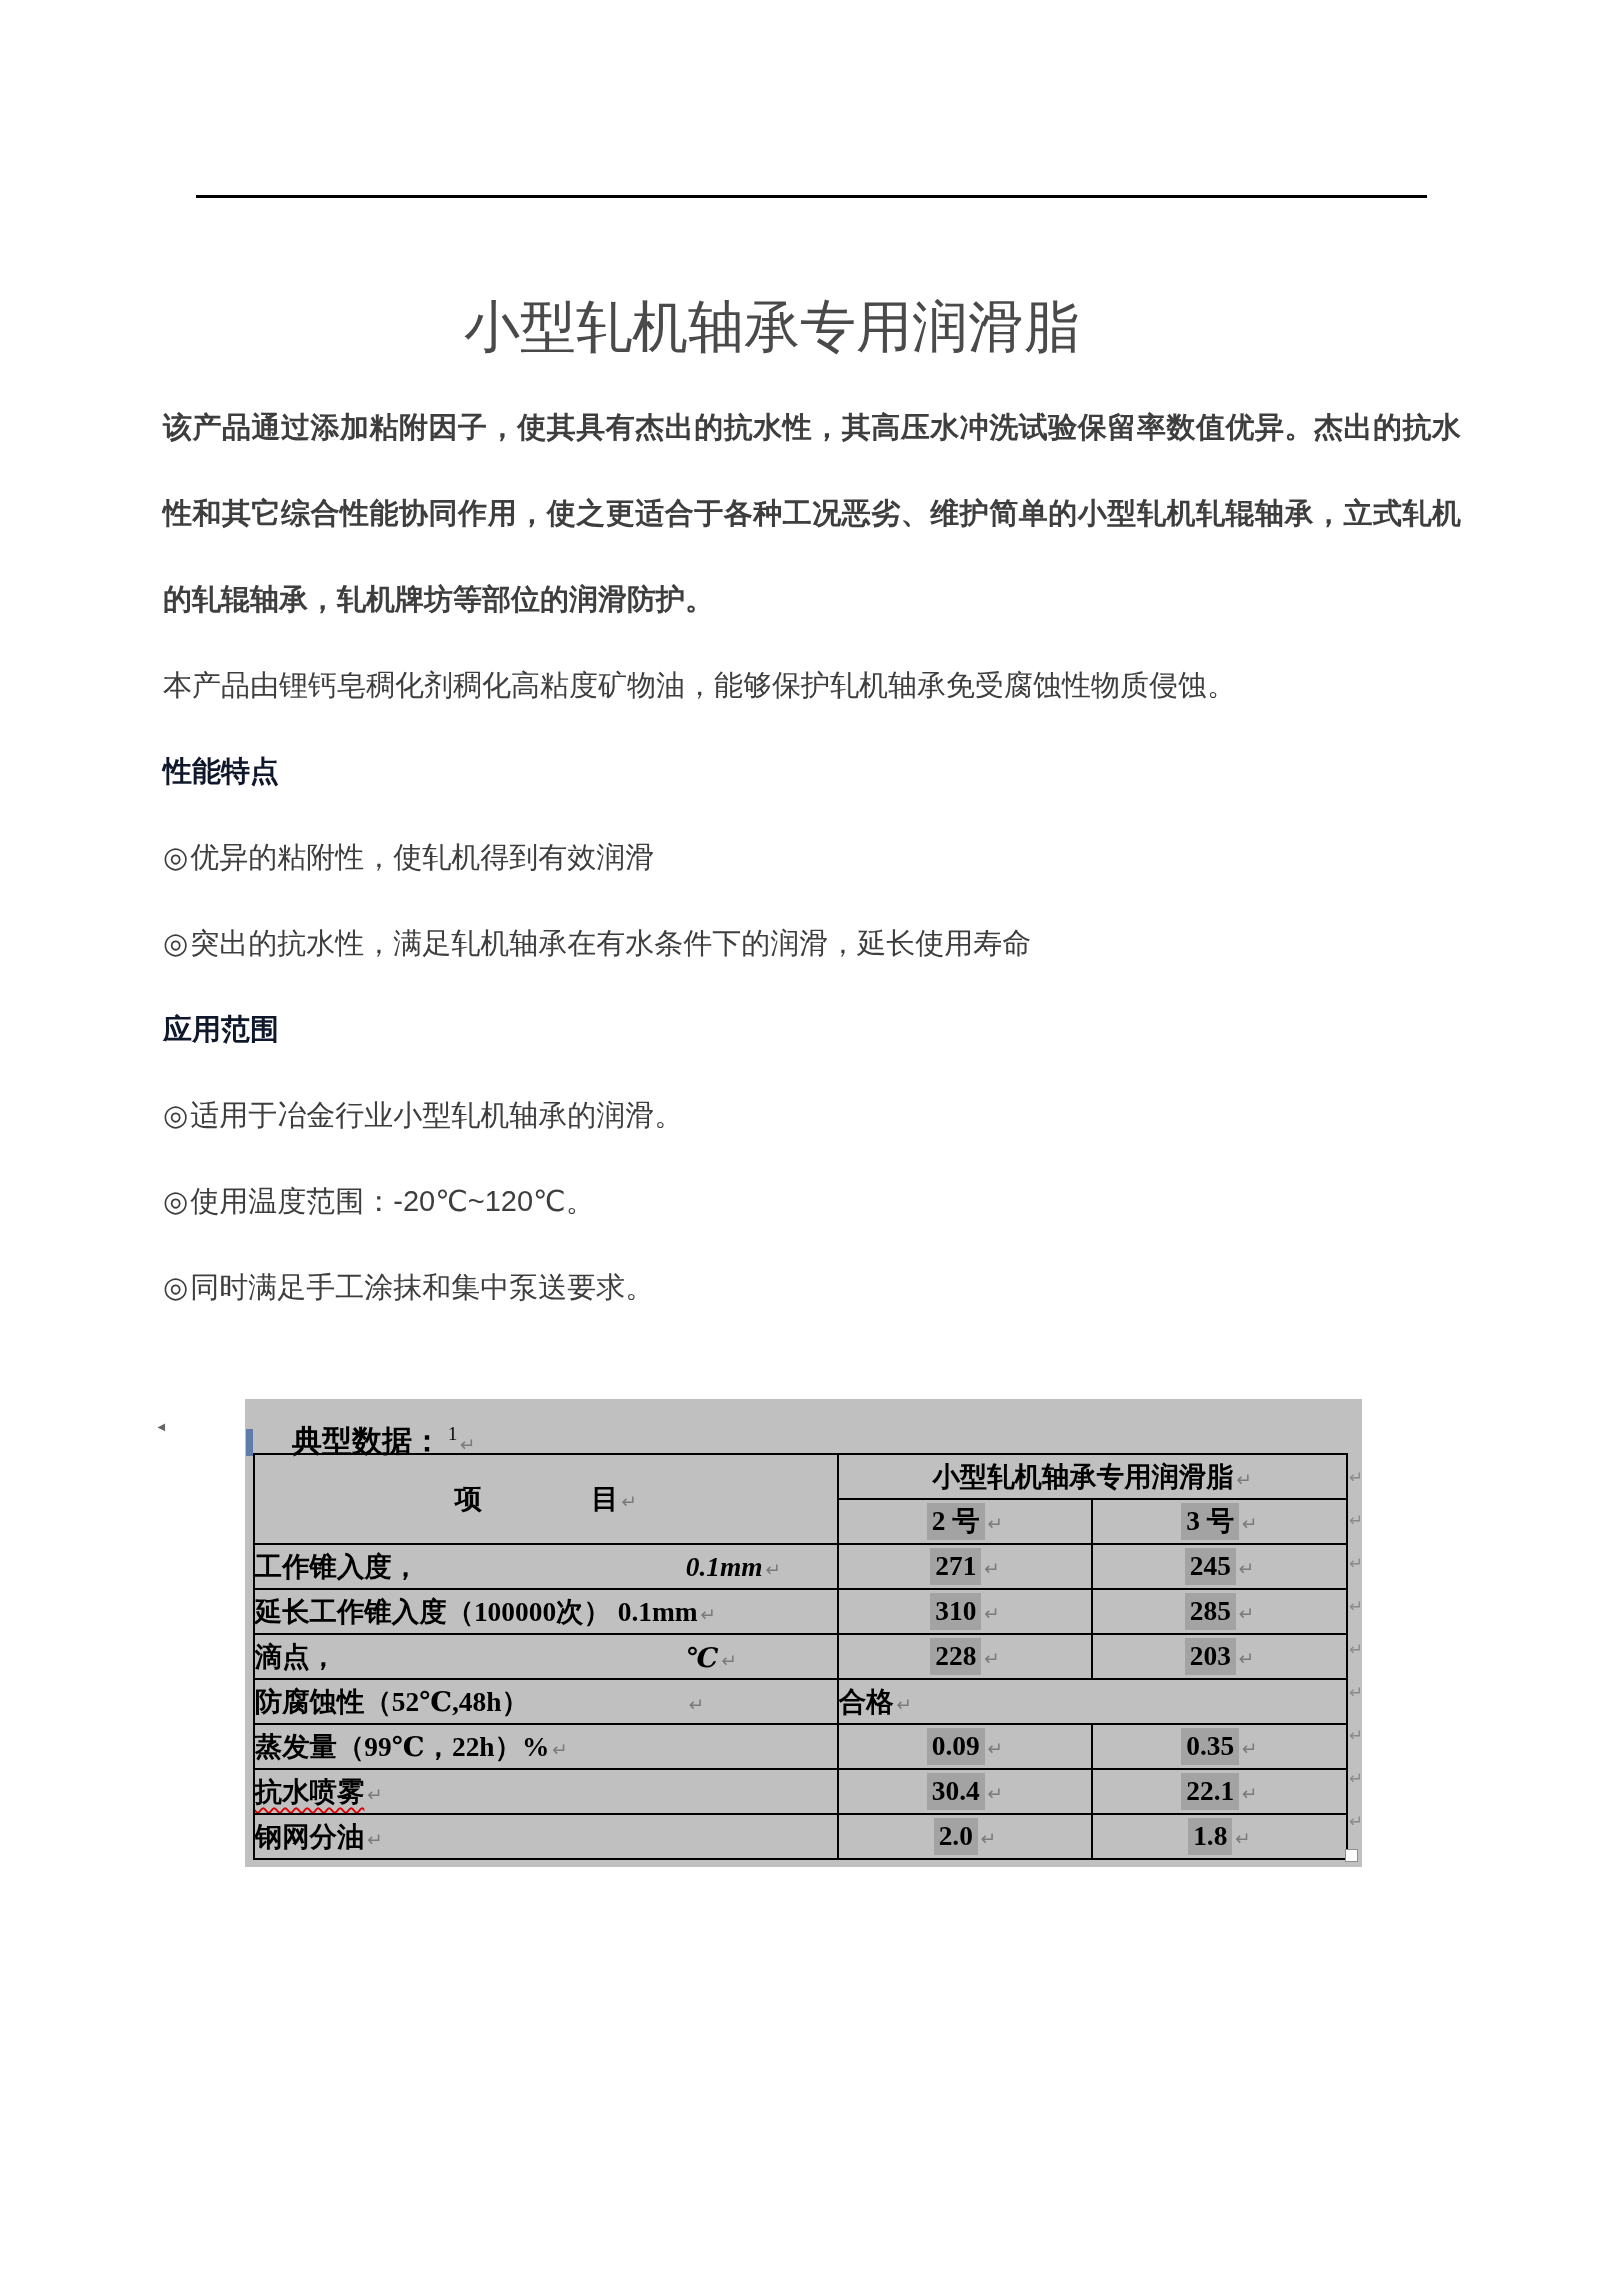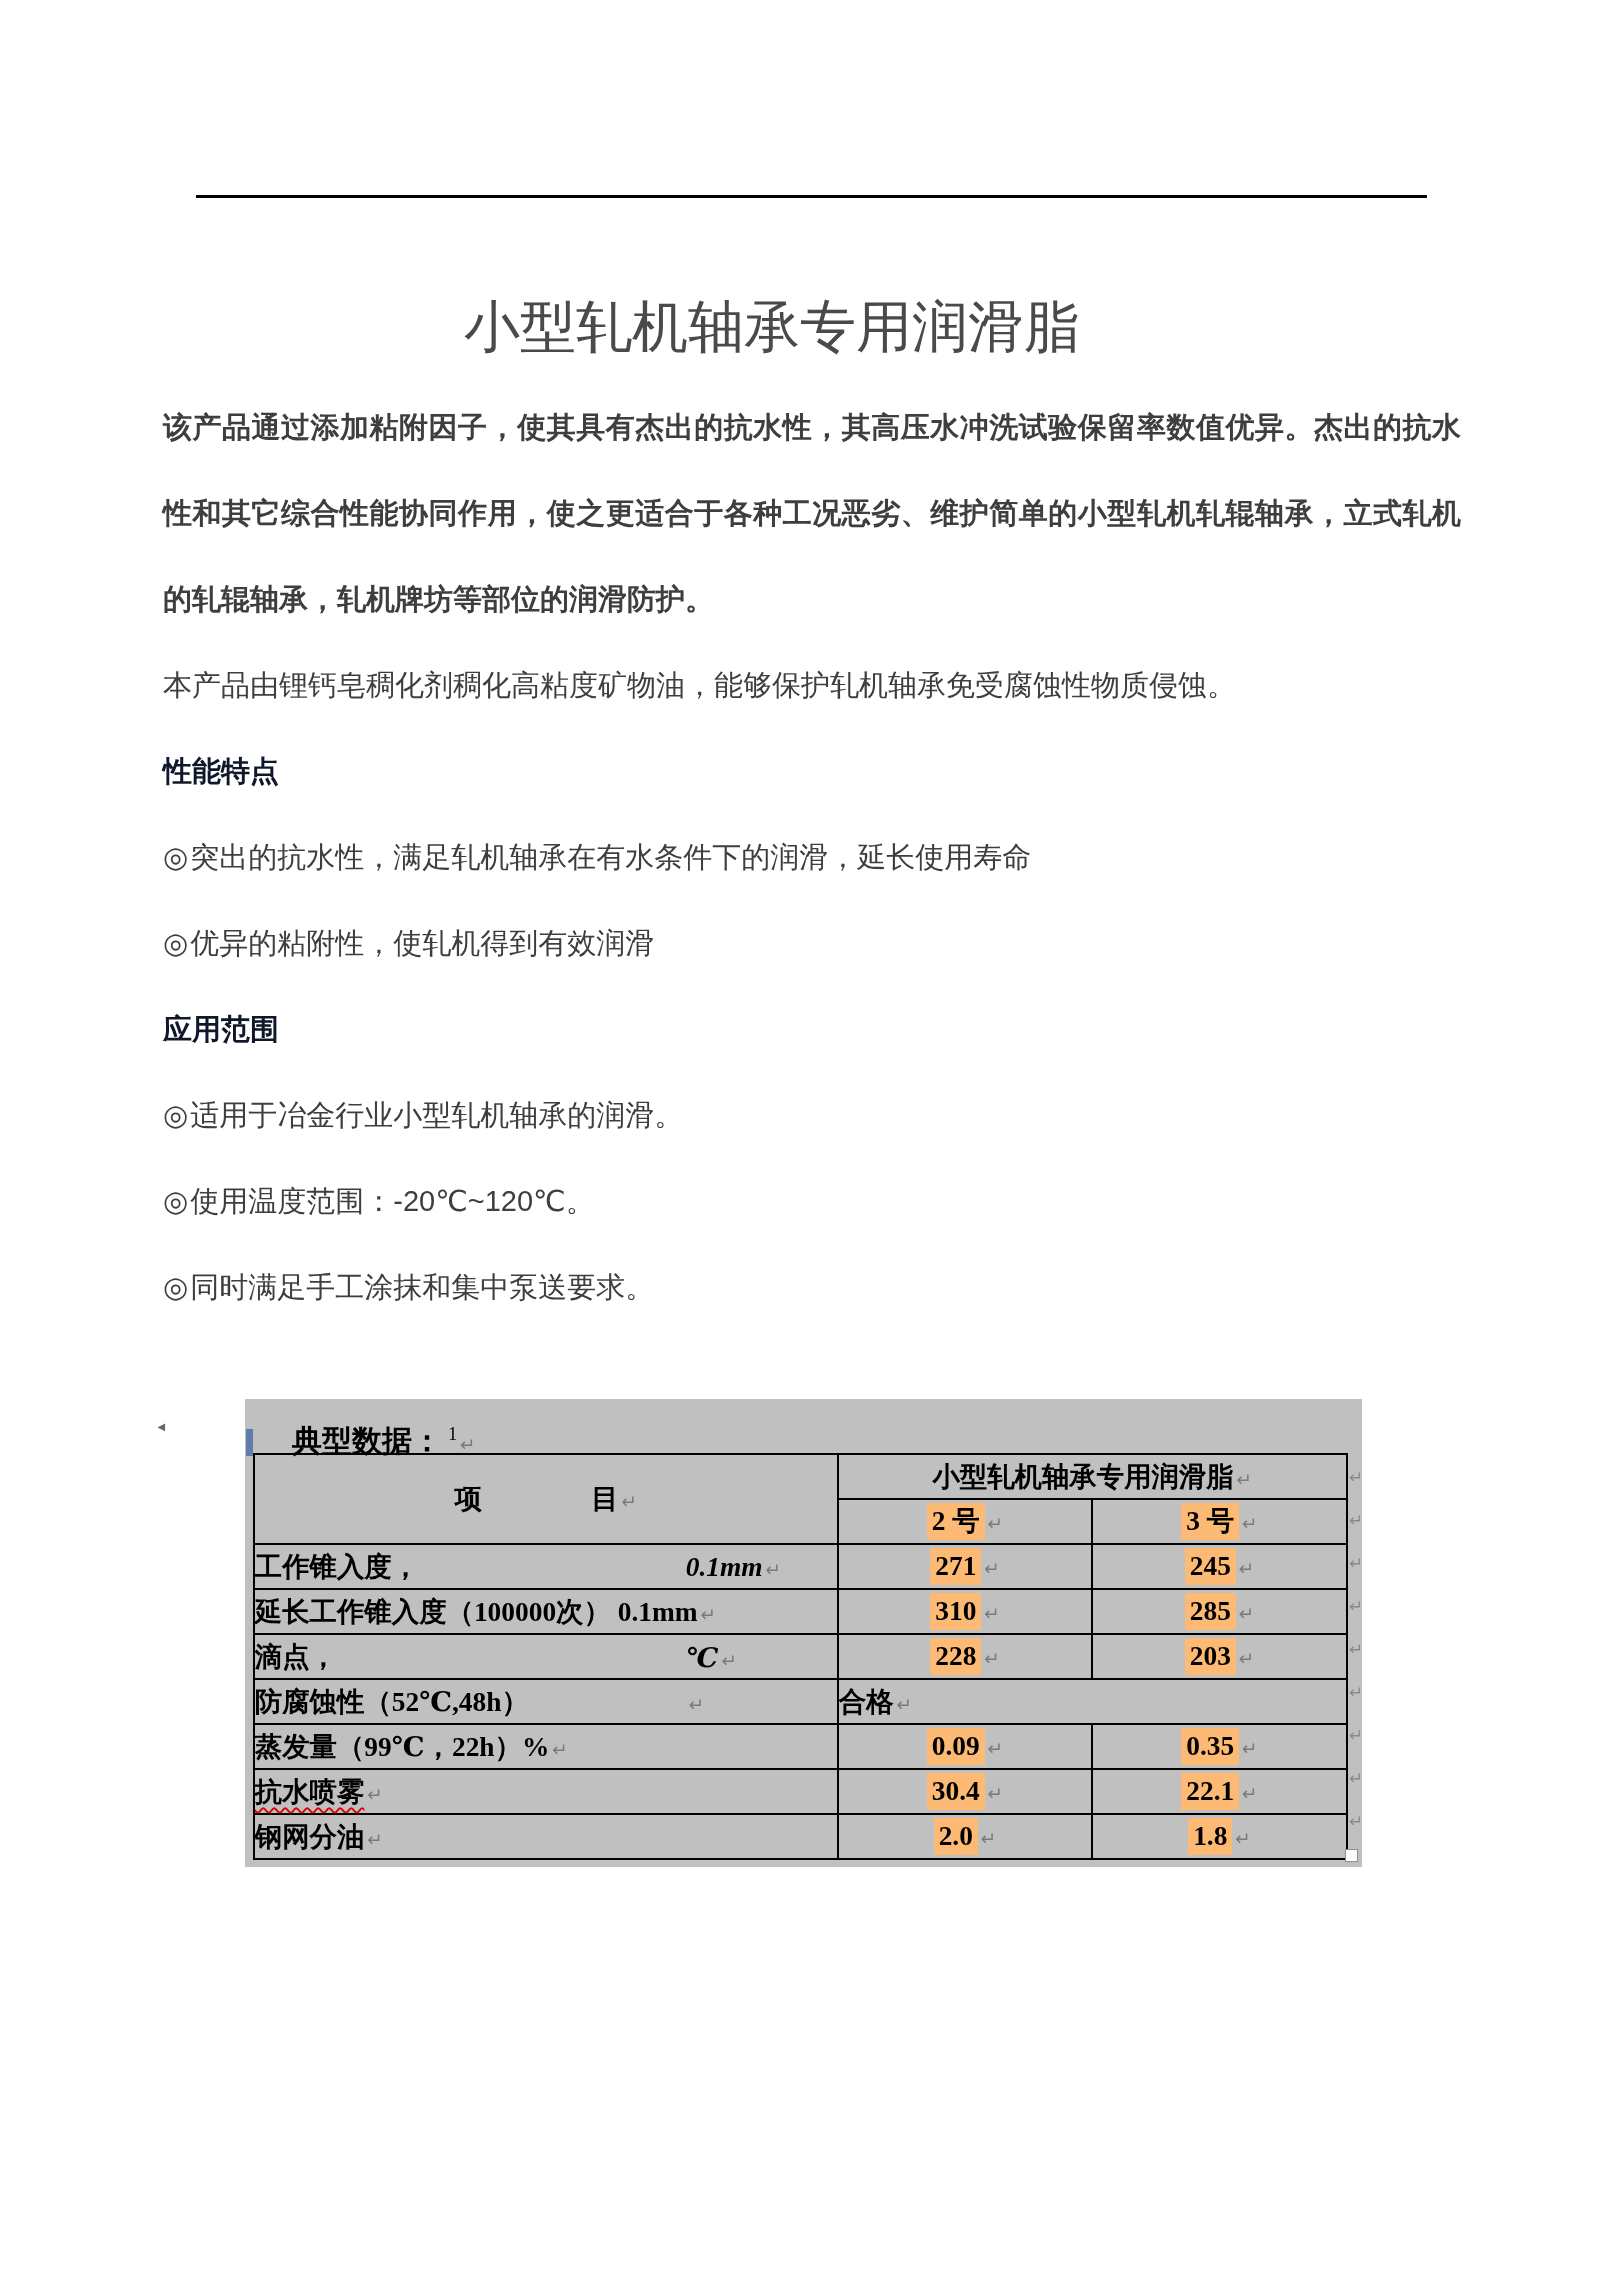--- a/index.html
+++ b/index.html
@@ -34,21 +34,21 @@
   }
   table.data-tbl td{
     border:2px solid #000;height:43px;padding:0;color:#000;font-weight:bold;font-size:27.4px;
     overflow:hidden;white-space:nowrap;
   }
   td.c-item{text-align:center;font-size:29px;}
   td.c-prod{text-align:center;font-size:28px;}
   td.c-label{text-align:left;padding-left:11.8px;position:relative;}
   td.c-val{text-align:center;}
   td.c-merged{}
-  .hl{background:#fdba74;display:inline-block;padding:2px 4.9px;line-height:33px;}
+  .hl{background:#a3a3a3;display:inline-block;padding:2px 4.9px;line-height:33px;}
   .unit-wrap{display:inline;}
   tr.u-abs .unit-wrap{position:absolute;left:431px;top:50%;transform:translateY(-50%);font-style:italic;}
   .squiggle{text-decoration:underline wavy #dd0000 2px;text-underline-offset:5.9px;text-decoration-skip-ink:none;}
 
   .row-end-col{position:absolute;left:1104px;top:56px;height:388px;display:flex;flex-direction:column;}
   .row-end-col span{flex:1;display:flex;align-items:center;color:#8a8a8a;font-size:16.7px;
     font-family:"DejaVu Sans",sans-serif;}
   .resize-handle{position:absolute;left:1100px;top:450px;width:10.8px;height:10.8px;background:#fdfdfd;border:1px solid #8f8f8f;}
 </style>
 </head>
@@ -57,22 +57,22 @@
 <div class="page">
   <div class="top-rule"></div>
 
   <h1 class="doc-title">小型轧机轴承专用润滑脂</h1>
 
   <div class="body-flow">
     <p class="para-justify">该产品通过添加粘附因子，使其具有杰出的抗水性，其高压水冲洗试验保留率数值优异。杰出的抗水性和其它综合性能协同作用，使之更适合于各种工况恶劣、维护简单的小型轧机轧辊轴承，立式轧机的轧辊轴承，轧机牌坊等部位的润滑防护。</p>
     <p>本产品由锂钙皂稠化剂稠化高粘度矿物油，能够保护轧机轴承免受腐蚀性物质侵蚀。</p>
 
     <h2 class="sec-heading">性能特点</h2>
+    <p><span class="bullet-glyph">◎</span><span>优异的粘附性，使轧机得到有效润滑</span></p>
     <p><span class="bullet-glyph">◎</span><span>突出的抗水性，满足轧机轴承在有水条件下的润滑，延长使用寿命</span></p>
-    <p><span class="bullet-glyph">◎</span><span>优异的粘附性，使轧机得到有效润滑</span></p>
 
     <h2 class="sec-heading">应用范围</h2>
     <p><span class="bullet-glyph">◎</span><span>适用于冶金行业小型轧机轴承的润滑。</span></p>
     <p><span class="bullet-glyph">◎</span><span>使用温度范围：-20℃~120℃。</span></p>
     <p><span class="bullet-glyph">◎</span><span>同时满足手工涂抹和集中泵送要求。</span></p>
   </div>
 
   <span class="anchor-mark">◄</span>
 
   <div class="gray-block">

